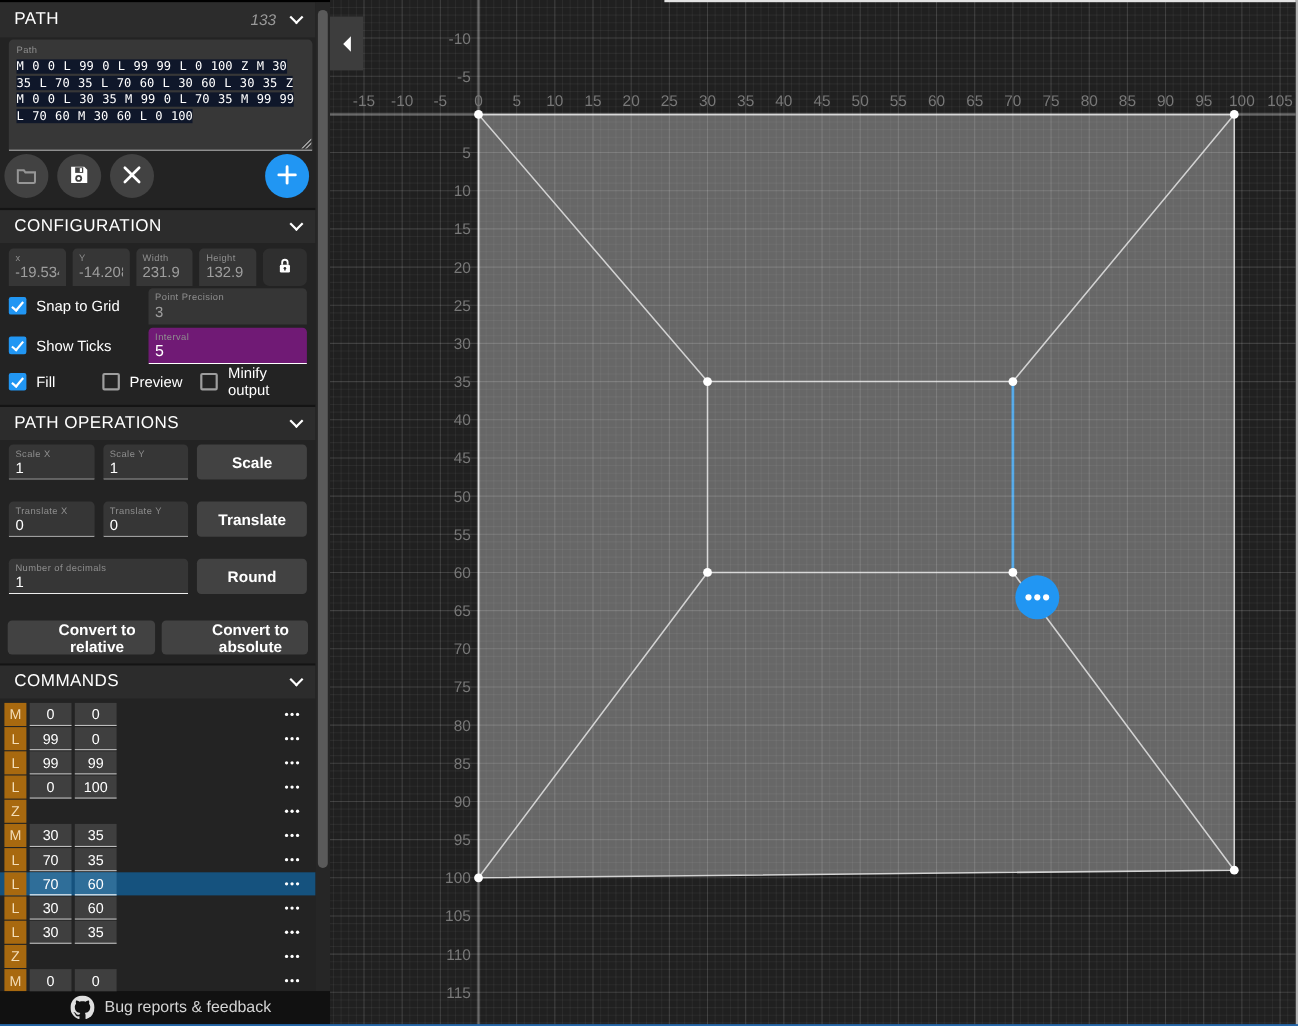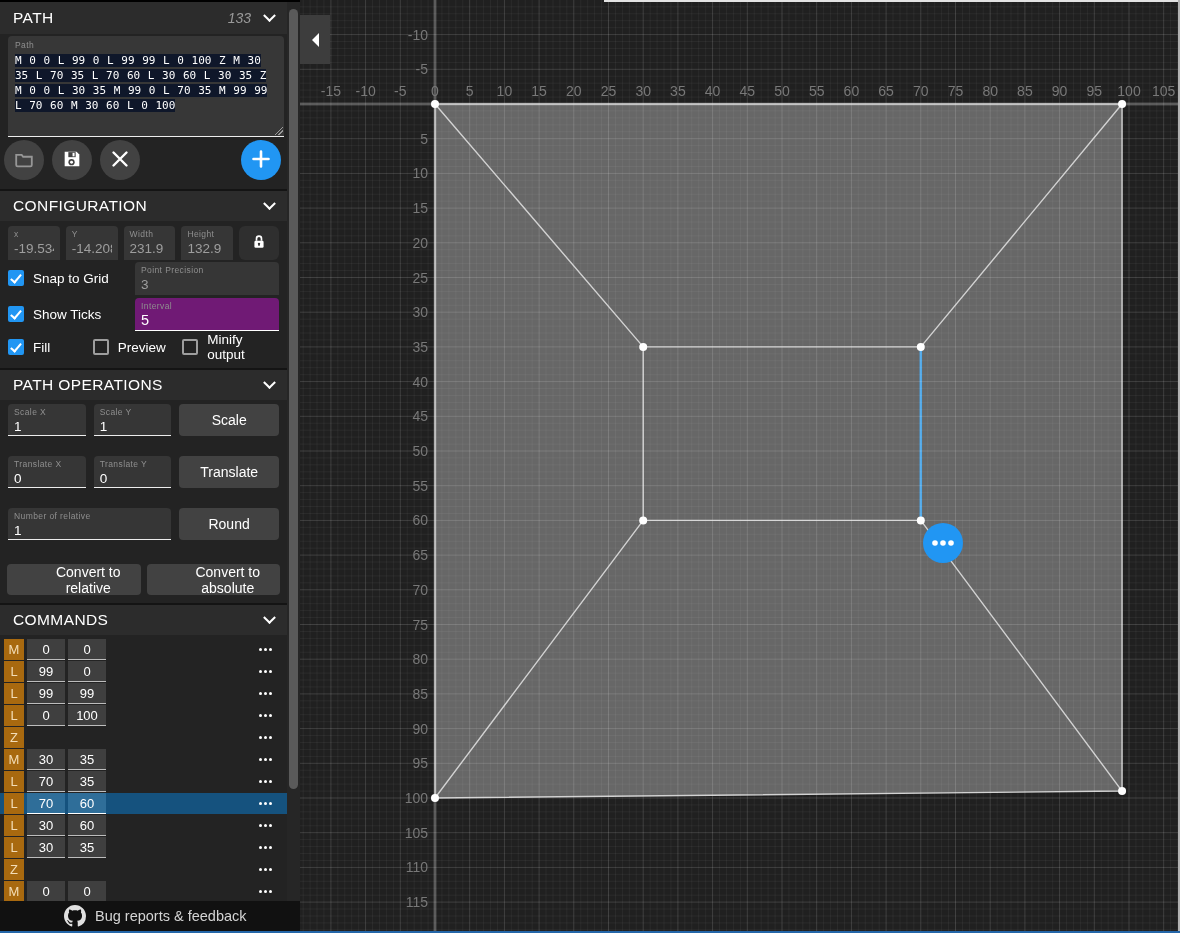--- a/index.html
+++ b/index.html
@@ -51,21 +51,21 @@
   .cbx.on { background:#2196f3; }
   .cbx.on::after { content:""; position:absolute; left:5px; top:1.5px; width:4px; height:9px;
                    border-right:2px solid #fff; border-bottom:2px solid #fff; transform:rotate(40deg); }
   .cbx.off { border:2px solid #9e9e9e; background:transparent; }
   .cbx-label { color:#fff; font-size:13.5px; }
 
   
   .ops-row { display:flex; margin:4px 8px 0 8px; height:48px; }
   .ops-row .fieldbox { width:80px; height:32px; margin-right:8px; }
   .ops-row .fieldbox.xl { width:168px; }
-  .btn { background:#424242; border:none; border-radius:4px; color:#fff; font-size:14px; font-weight:400;
+  .btn { background:#424242; border:none; border-radius:4px; color:#fff; font-size:14px; font-weight:700;
          font-family:"Liberation Sans", sans-serif; display:flex; align-items:center; justify-content:center; cursor:pointer; }
   .btn.op { width:103px; height:32px; margin-left:auto; }
   .cvt-row { display:flex; margin:8px 4px 0 4px; height:31px; }
   .btn.cvt { flex:1; margin:0 3px;padding-left:29px; }
 
   
   .cmd-list { margin-top:4px; }
   .cmd-row { display:flex; align-items:center; height:21px; margin-bottom:1px; padding-left:4px; }
   .cmd-row.sel-row { background:#15527e; }
   .cmd-badge { width:20px; height:21px; background:#a8690f; color:#f3ddb7; font-size:13px;
@@ -247,21 +247,21 @@
           </div>
           <div class="fieldbox underline">
             <div class="flabel">Translate Y</div>
             <input value="0" style="">
           </div>
           <button class="btn op">Translate</button>
         </div>
 
         <div class="ops-row">
           <div class="fieldbox underline xl">
-            <div class="flabel">Number of relative</div>
+            <div class="flabel">Number of decimals</div>
             <input value="1" style="">
           </div>
           <button class="btn op">Round</button>
         </div>
 
         <div class="cvt-row">
           <button class="btn cvt">Convert to relative</button>
           <button class="btn cvt">Convert to absolute</button>
         </div>
       </div>

